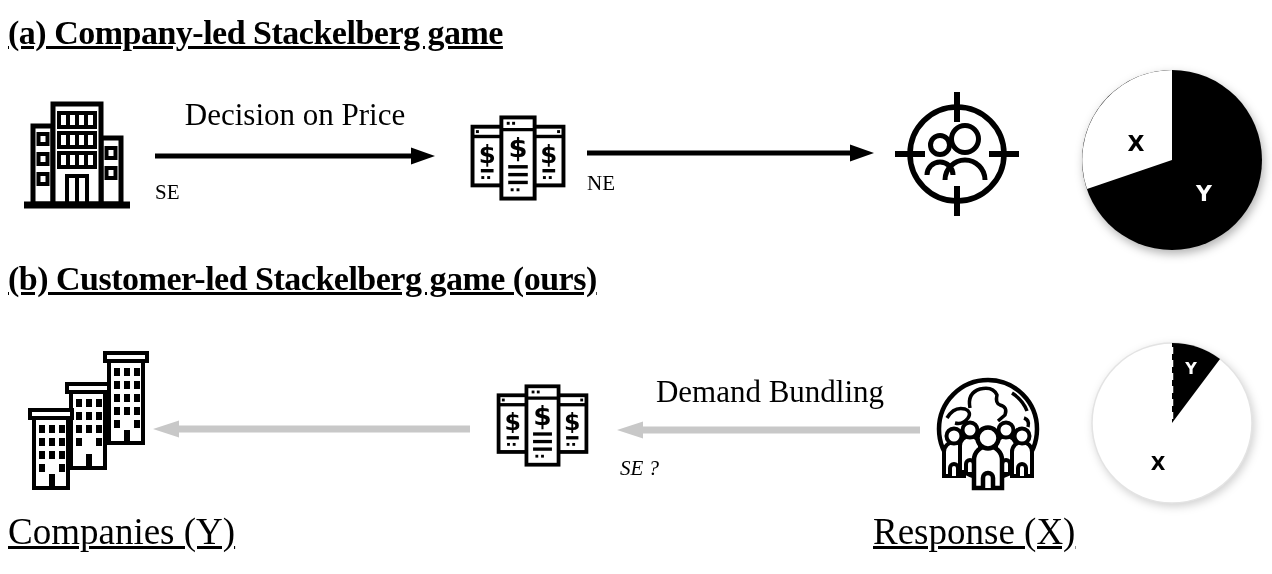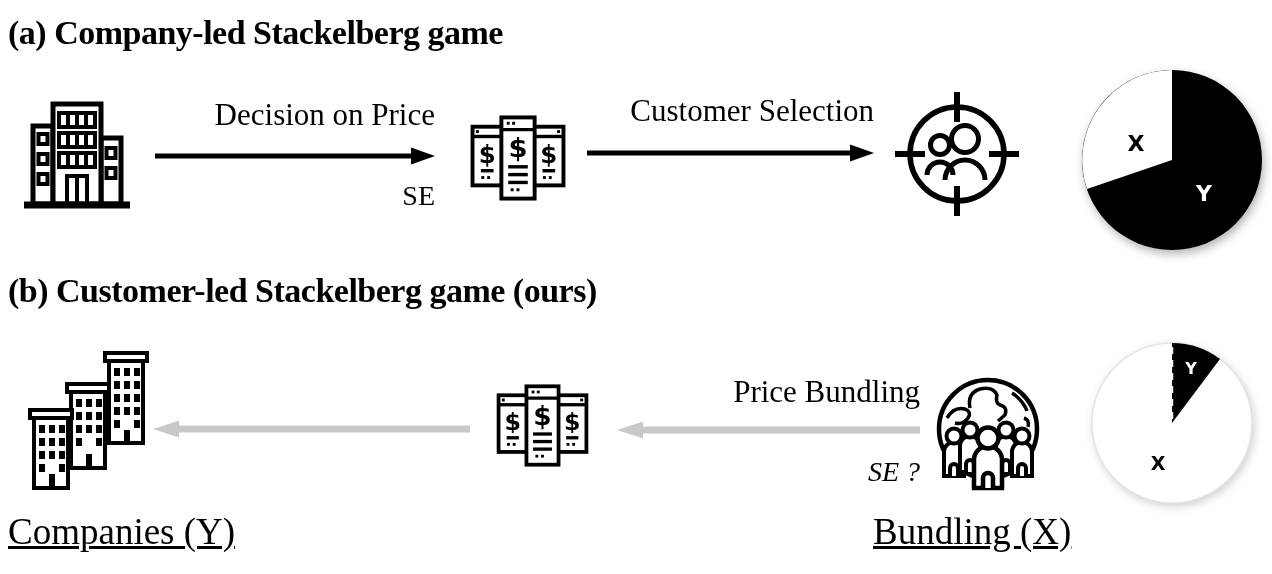--- a/index.html
+++ b/index.html
@@ -1,23 +1,23 @@
 <!DOCTYPE html>
 <html><head>
 <meta charset="utf-8">
 <style>
   html,body{margin:0;padding:0;background:#fff;}
   #stage{
     position:relative;width:1272px;height:574px;background:#ffffff;
     font-family:"Liberation Serif","DejaVu Serif",serif;color:#000;overflow:hidden;
   }
   .abs{position:absolute;}
-  .title{font-size:34px;font-weight:bold;white-space:nowrap;letter-spacing:-0.5px;}
-  .flow-label{font-size:31px;text-align:right;white-space:nowrap;line-height:1.05;}
-  .flow-sub{font-size:28px;text-align:right;white-space:nowrap;line-height:1.05;}
+  .title{font-size:34px;font-weight:bold;white-space:nowrap;letter-spacing:-0.5px;text-decoration:underline;}
+  .flow-label{font-size:31px;text-align:center;white-space:nowrap;line-height:1.05;}
+  .flow-sub{font-size:21px;text-align:left;white-space:nowrap;line-height:1.05;}
   .caption{font-size:37px;white-space:nowrap;text-decoration:underline;}
   .pie-label{font-family:"DejaVu Sans","Liberation Sans",sans-serif;font-weight:bold;}
   svg text.dollar{font-family:"DejaVu Sans","Liberation Sans",sans-serif;font-weight:bold;}
   .shadowed{filter:drop-shadow(2px 4px 5px rgba(0,0,0,0.30));}
   .shadowed-light{filter:drop-shadow(2px 3px 4px rgba(0,0,0,0.18));}
 </style>
 </head>
 <body>
 
 <div id="stage">
@@ -91,25 +91,25 @@
         <rect x="48.5" y="76" width="3" height="3"></rect>
     </g>
     <g stroke="#000" stroke-width="3.5">
       <line x1="40" y1="54" x2="60" y2="54"></line>
       <line x1="40" y1="62" x2="60" y2="62"></line>
       <line x1="40" y1="70" x2="60" y2="70"></line>
     </g>
     <text class="dollar" x="50" y="44" font-size="28" text-anchor="middle" fill="#000">$</text>
   </svg>
 
-  <div class="abs flow-label" style="left:587px;top:95px;width:287px;">Customer Selection</div>
   <svg class="abs" style="left:587px;top:143px;" width="287" height="20" viewBox="0 0 287 20">
     <line x1="0" y1="10" x2="265" y2="10" stroke="#000" stroke-width="5"></line>
     <polygon points="263,1.5 287,10 263,18.5" fill="#000"></polygon>
   </svg>
+  <div class="abs flow-sub" style="left:587px;top:172px;width:287px;">NE</div>
 
   <svg class="abs" style="left:891px;top:88px;" width="132" height="132" viewBox="0 0 132 132">
     <circle cx="66" cy="66" r="47" stroke="#000" stroke-width="5.5" fill="#fff"></circle>
     <g stroke="#000" stroke-width="6">
       <line x1="66" y1="4" x2="66" y2="34"></line>
       <line x1="66" y1="98" x2="66" y2="128"></line>
       <line x1="4" y1="66" x2="34" y2="66"></line>
       <line x1="98" y1="66" x2="128" y2="66"></line>
     </g>
     <g stroke="#000" stroke-width="5" fill="#fff">
@@ -120,21 +120,21 @@
     </g>
   </svg>
 
   <svg class="abs shadowed" style="left:1080px;top:68px;" width="188" height="188" viewBox="0 0 188 188">
     <circle cx="92" cy="92" r="90" fill="#000"></circle>
     <path d="M92,92 L92,2 A90,90 0 0 0 7,121 Z" fill="#fff"></path>
     <text class="pie-label" x="56" y="83" font-size="22" text-anchor="middle" fill="#000">X</text>
     <text class="pie-label" x="124" y="133" font-size="22" text-anchor="middle" fill="#fff">Y</text>
   </svg>
 
-  <div class="abs title" style="left:8px;top:272px;">(b) Customer-led Stackelberg game (ours)</div>
+  <div class="abs title" style="left:8px;top:260px;">(b) Customer-led Stackelberg game (ours)</div>
 
   <svg class="abs" style="left:25px;top:348px;" width="125" height="145" viewBox="0 0 125 145">
 
     <g>
       <rect x="80" y="5" width="42" height="8" stroke="#000" stroke-width="4" fill="#fff"></rect>
       <rect x="84" y="13" width="34" height="82" stroke="#000" stroke-width="4" fill="#fff"></rect>
       <g fill="#000">
         <rect x="89" y="20" width="6" height="8"></rect>
           <rect x="99" y="20" width="6" height="8"></rect>
           <rect x="109" y="20" width="6" height="8"></rect>
@@ -227,21 +227,21 @@
         <rect x="48.5" y="76" width="3" height="3"></rect>
     </g>
     <g stroke="#000" stroke-width="3.5">
       <line x1="40" y1="54" x2="60" y2="54"></line>
       <line x1="40" y1="62" x2="60" y2="62"></line>
       <line x1="40" y1="70" x2="60" y2="70"></line>
     </g>
     <text class="dollar" x="50" y="44" font-size="28" text-anchor="middle" fill="#000">$</text>
   </svg>
 
-  <div class="abs flow-label" style="left:620px;top:376px;width:300px;">Price Bundling</div>
+  <div class="abs flow-label" style="left:620px;top:376px;width:300px;">Demand Bundling</div>
   <svg class="abs" style="left:617px;top:420px;" width="303" height="20" viewBox="0 0 303 20">
     <polygon points="26,1.5 0,10 26,18.5" fill="#c8c8c8"></polygon>
     <line x1="24" y1="10" x2="303" y2="10" stroke="#c8c8c8" stroke-width="7"></line>
   </svg>
   <div class="abs flow-sub" style="left:620px;top:457px;width:300px;font-style:italic;">SE ?</div>
 
   <svg class="abs" style="left:932px;top:376px;" width="113" height="117" viewBox="0 0 113 117">
     <circle cx="56" cy="53" r="49" stroke="#000" stroke-width="4.5" fill="#fff"></circle>
     <g stroke="#000" stroke-width="3.5" fill="none" stroke-linejoin="round">
       <path d="M38,32 q-3,-15 10,-19 q13,-3 17,6 q-2,8 3,10 q8,2 5,10 l-7,6"></path>
@@ -274,15 +274,15 @@
 
   <svg class="abs shadowed-light" style="left:1090px;top:341px;" width="166" height="166" viewBox="0 0 166 166">
     <circle cx="82" cy="82" r="80" fill="#fff" stroke="#e3e3e3" stroke-width="1.5"></circle>
     <path d="M82,82 L82,2 A80,80 0 0 1 130,18 Z" fill="#000"></path>
     <line x1="82" y1="78" x2="82" y2="5" stroke="#fff" stroke-width="2.5" stroke-dasharray="7,6"></line>
     <text class="pie-label" x="101" y="33" font-size="16" text-anchor="middle" fill="#fff">Y</text>
     <text class="pie-label" x="68" y="129" font-size="19" text-anchor="middle" fill="#000">X</text>
   </svg>
 
   <div class="abs caption" style="left:8px;top:510px;">Companies (Y)</div>
-  <div class="abs caption" style="left:873px;top:510px;">Bundling (X)</div>
+  <div class="abs caption" style="left:873px;top:510px;">Response (X)</div>
 
 </div>
 
 </body></html>

